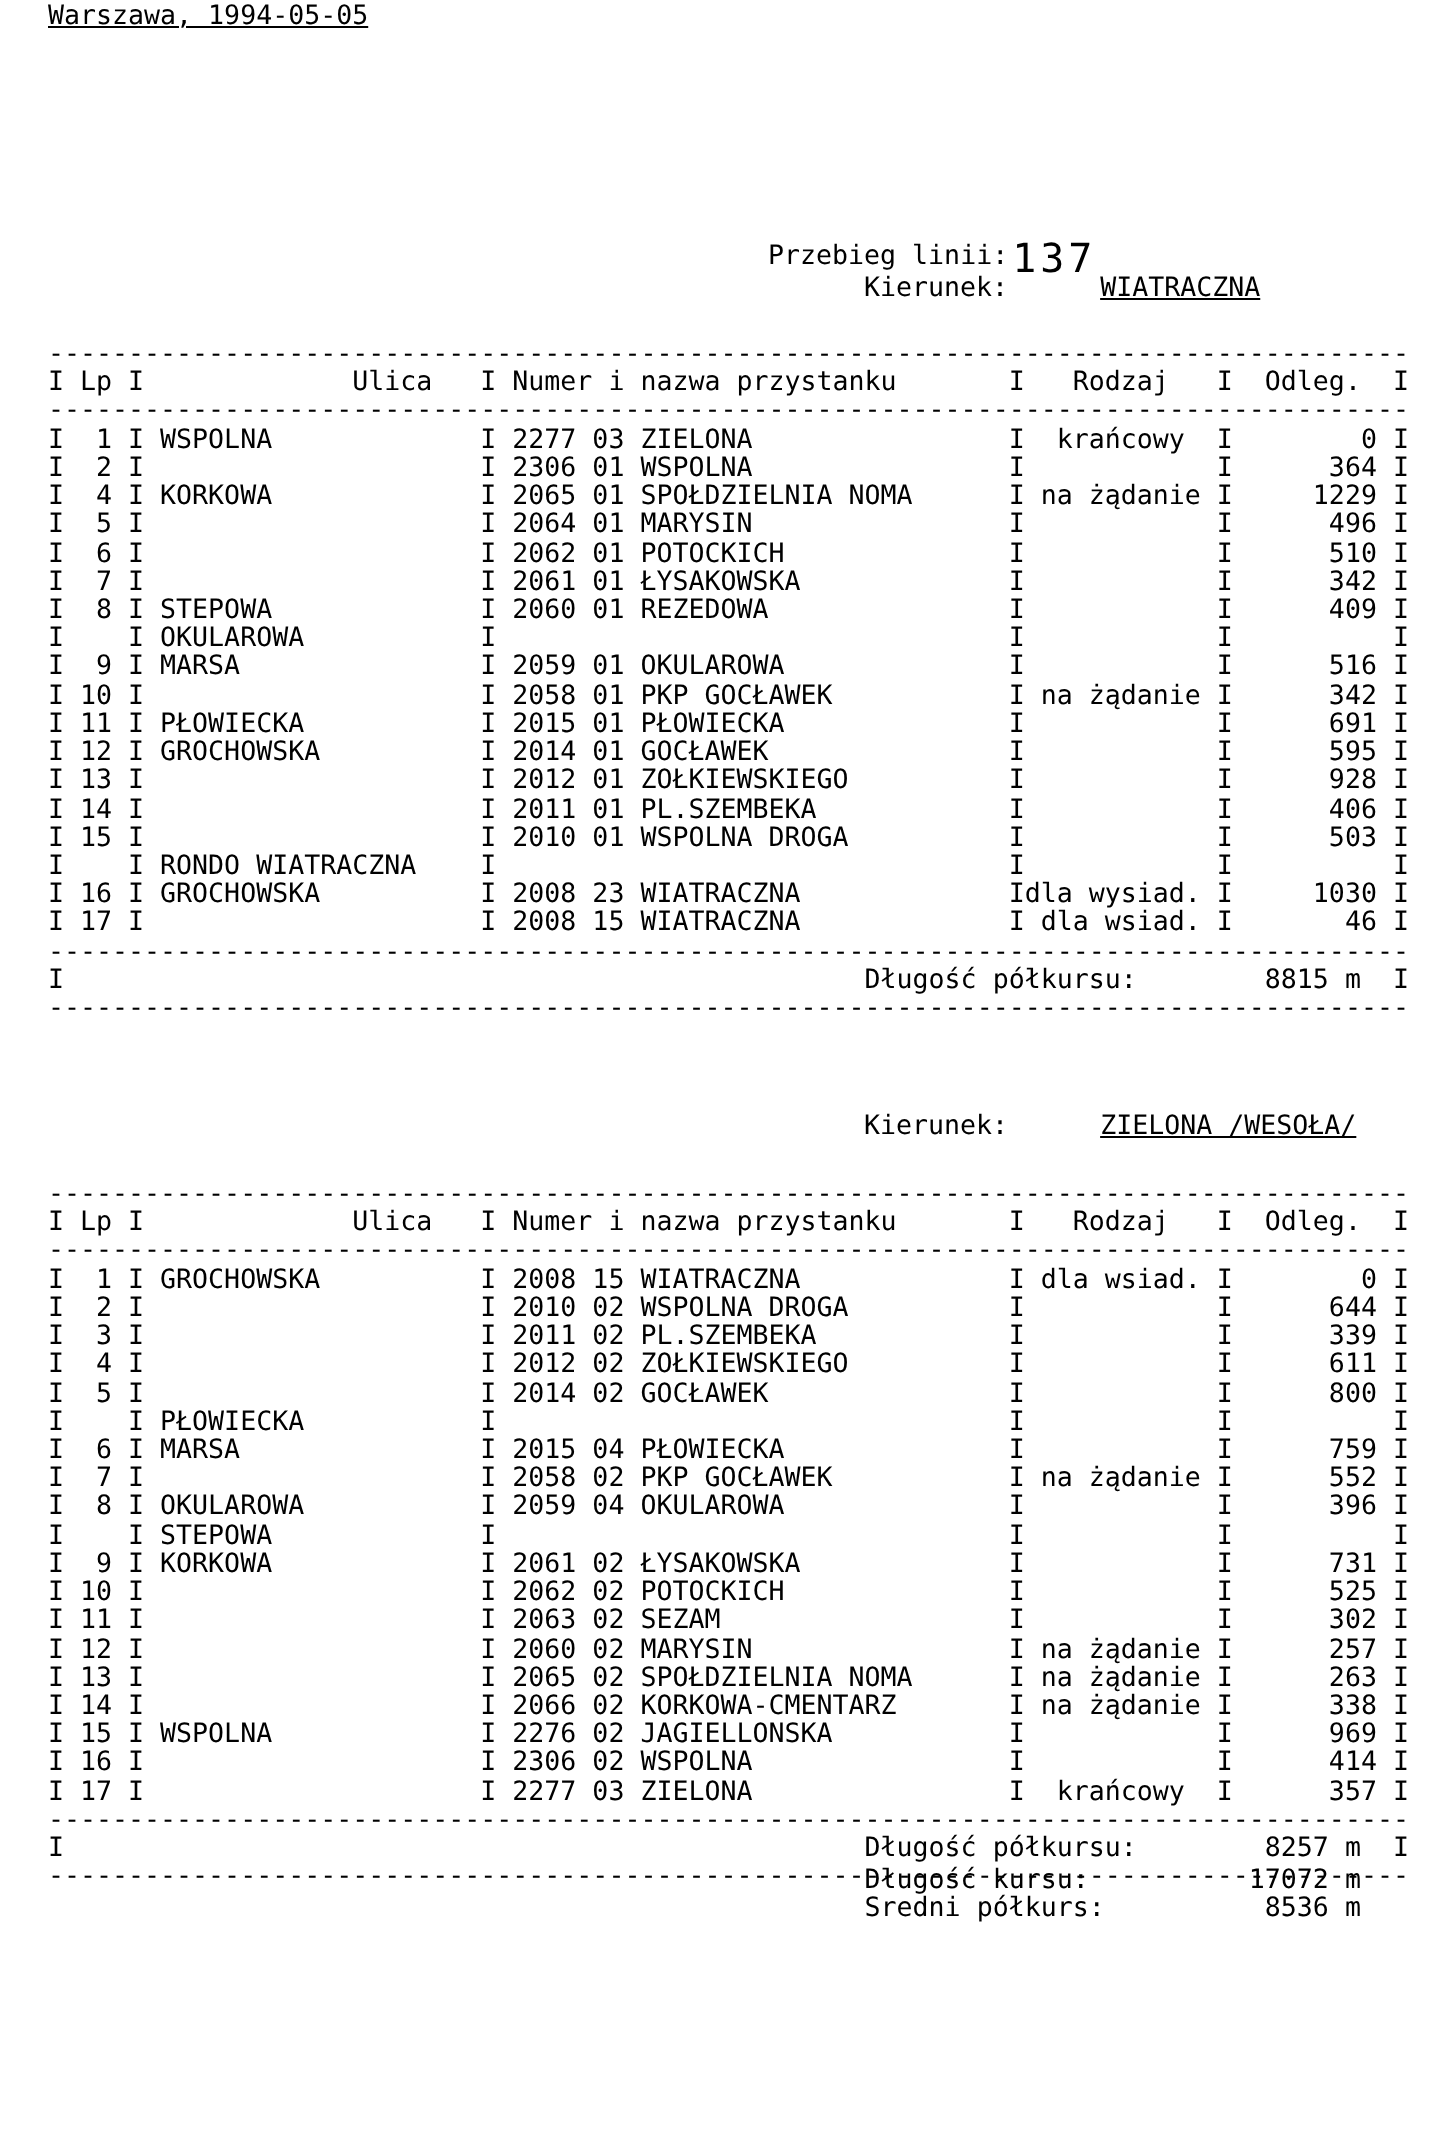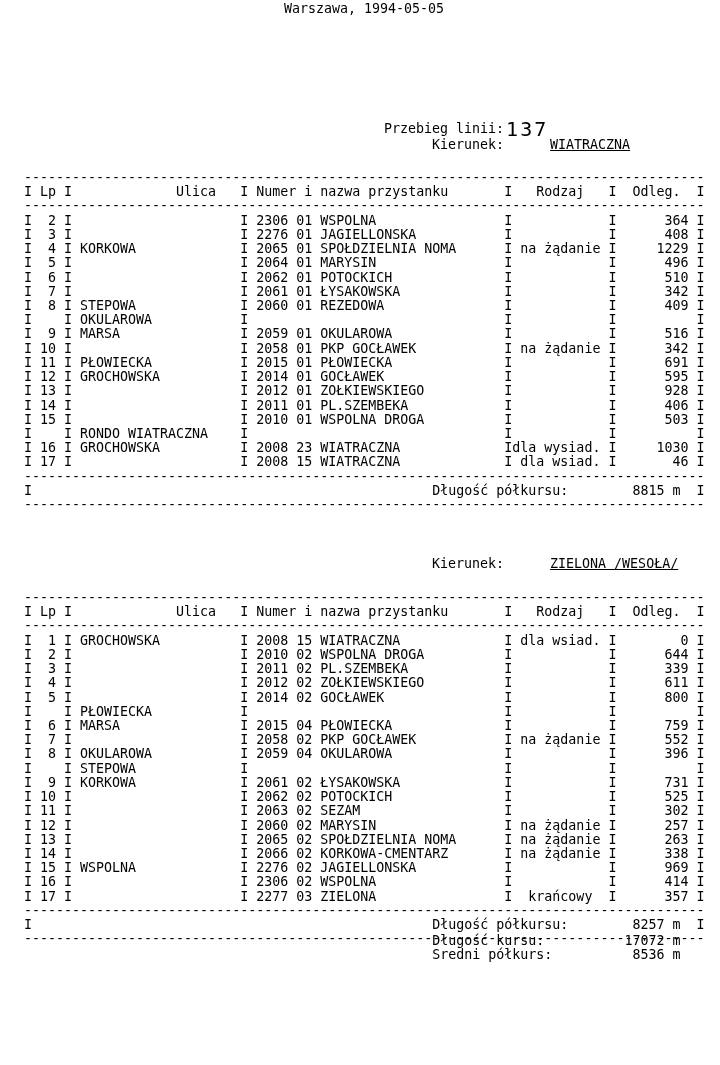--- a/index.html
+++ b/index.html
@@ -5,21 +5,21 @@
   html,body{margin:0;padding:0;}
   body{
     width:720px;height:1065px;
     background:#ffffff;color:#000000;
     font-family:"DejaVu Sans Mono","Liberation Mono",monospace;
     font-size:13.3px;line-height:14.22px;
     position:relative;overflow:hidden;
   }
   .abs{position:absolute;}
   .pre{white-space:pre;}
-  .date-line{top:2px;left:24px;width:680px;text-align:center;}
+  .date-line{top:2px;left:24px;width:680px;text-align:left;text-decoration:underline;}
   .title-row{top:118px;left:384px;display:flex;align-items:center;}
   .line-number{font-size:20px;font-weight:normal;line-height:22px;margin-left:2px;letter-spacing:2px;}
   .direction-row{display:flex;gap:30px;}
   .dir1{top:138px;left:432px;}
   .dir2{top:557px;left:432px;}
   .dir-value{margin-left:16px;text-decoration:underline;}
   .ascii-table{left:24px;}
   .t0{top:171px;}
   .t1{top:591px;}
   .ascii-table div,.summary-block div{white-space:pre;height:14.22px;}
@@ -37,22 +37,22 @@
 
 <div class="abs direction-row dir1">
   <span class="pre">Kierunek:</span>
   <span class="pre dir-value">WIATRACZNA</span>
 </div>
 
 <div class="abs ascii-table t0" id="table-0">
     <div>-------------------------------------------------------------------------------------</div>
     <div>I Lp I             Ulica   I Numer i nazwa przystanku       I   Rodzaj   I  Odleg.  I</div>
     <div>-------------------------------------------------------------------------------------</div>
+    <div>I  1 I WSPOLNA             I 2277 03 ZIELONA                I  krańcowy  I        0 I</div>
     <div>I  2 I                     I 2306 01 WSPOLNA                I            I      364 I</div>
-    <div>I  3 I                     I 2276 01 JAGIELLONSKA           I            I      408 I</div>
     <div>I  4 I KORKOWA             I 2065 01 SPOŁDZIELNIA NOMA      I na żądanie I     1229 I</div>
     <div>I  5 I                     I 2064 01 MARYSIN                I            I      496 I</div>
     <div>I  6 I                     I 2062 01 POTOCKICH              I            I      510 I</div>
     <div>I  7 I                     I 2061 01 ŁYSAKOWSKA             I            I      342 I</div>
     <div>I  8 I STEPOWA             I 2060 01 REZEDOWA               I            I      409 I</div>
     <div>I    I OKULAROWA           I                                I            I          I</div>
     <div>I  9 I MARSA               I 2059 01 OKULAROWA              I            I      516 I</div>
     <div>I 10 I                     I 2058 01 PKP GOCŁAWEK           I na żądanie I      342 I</div>
     <div>I 11 I PŁOWIECKA           I 2015 01 PŁOWIECKA              I            I      691 I</div>
     <div>I 12 I GROCHOWSKA          I 2014 01 GOCŁAWEK               I            I      595 I</div>

